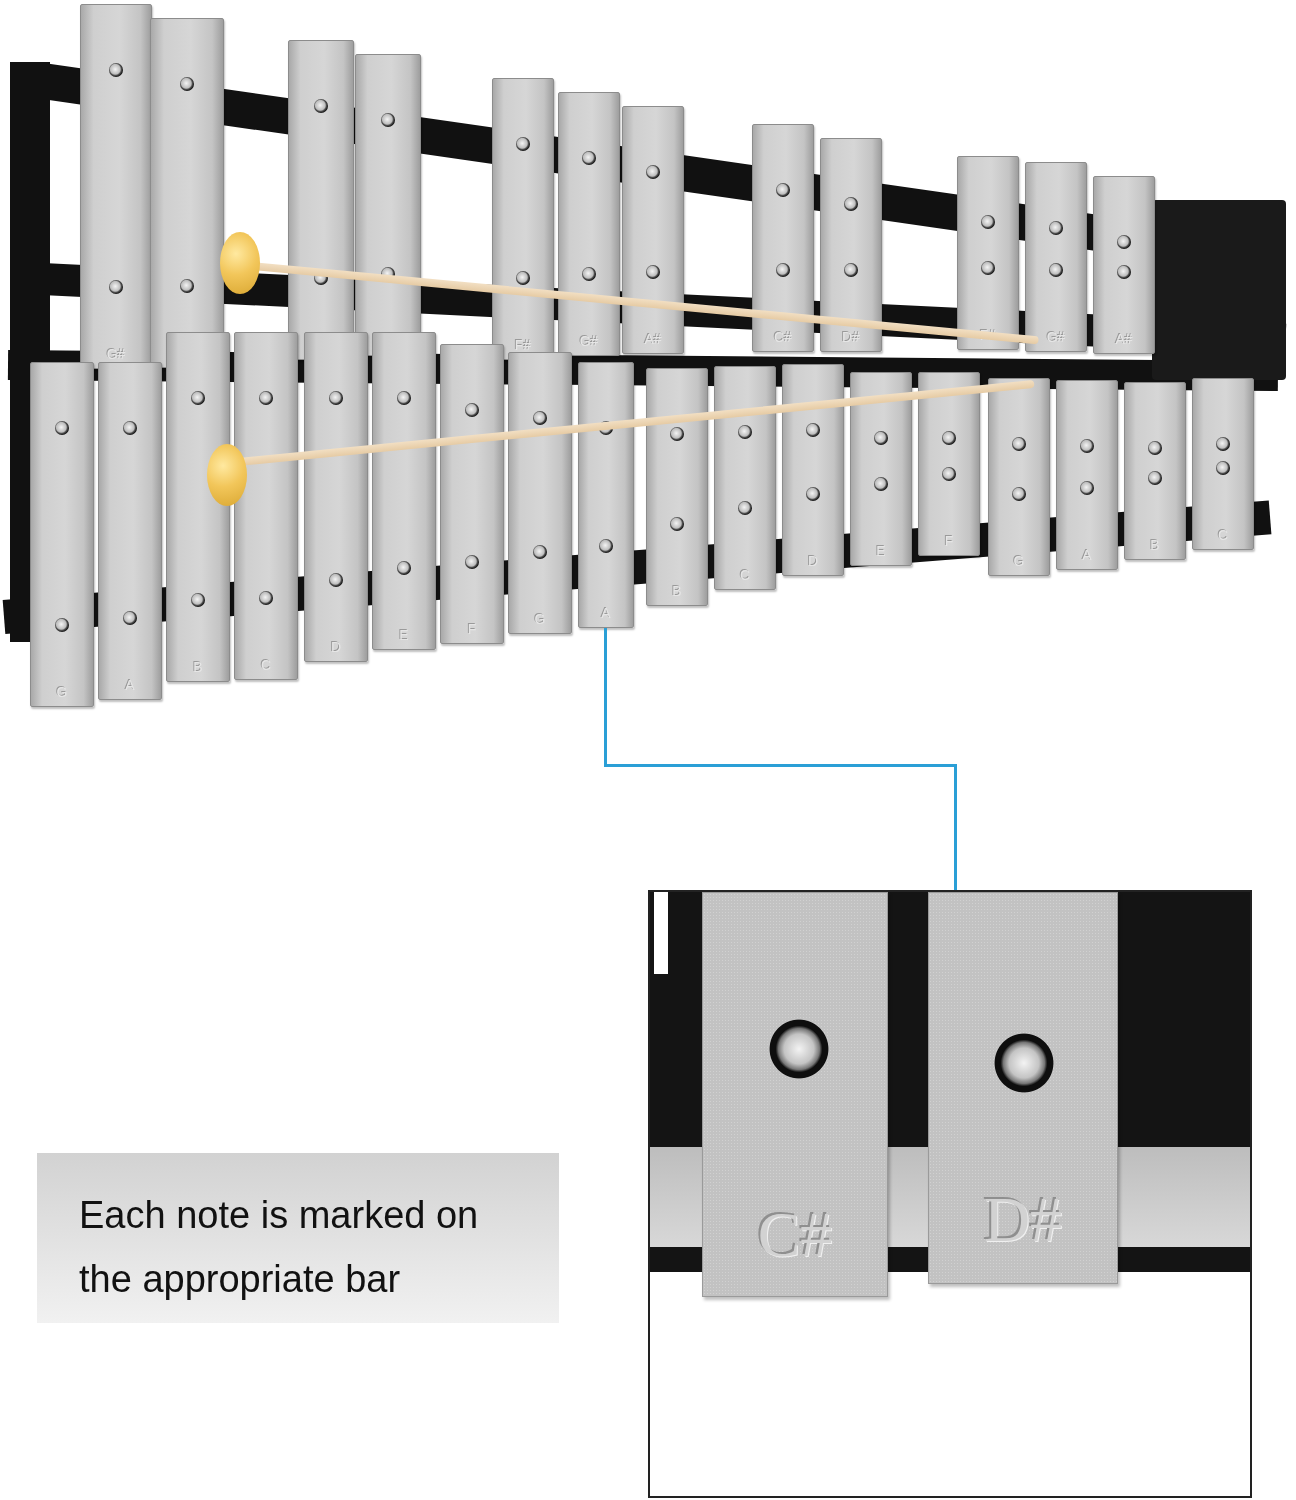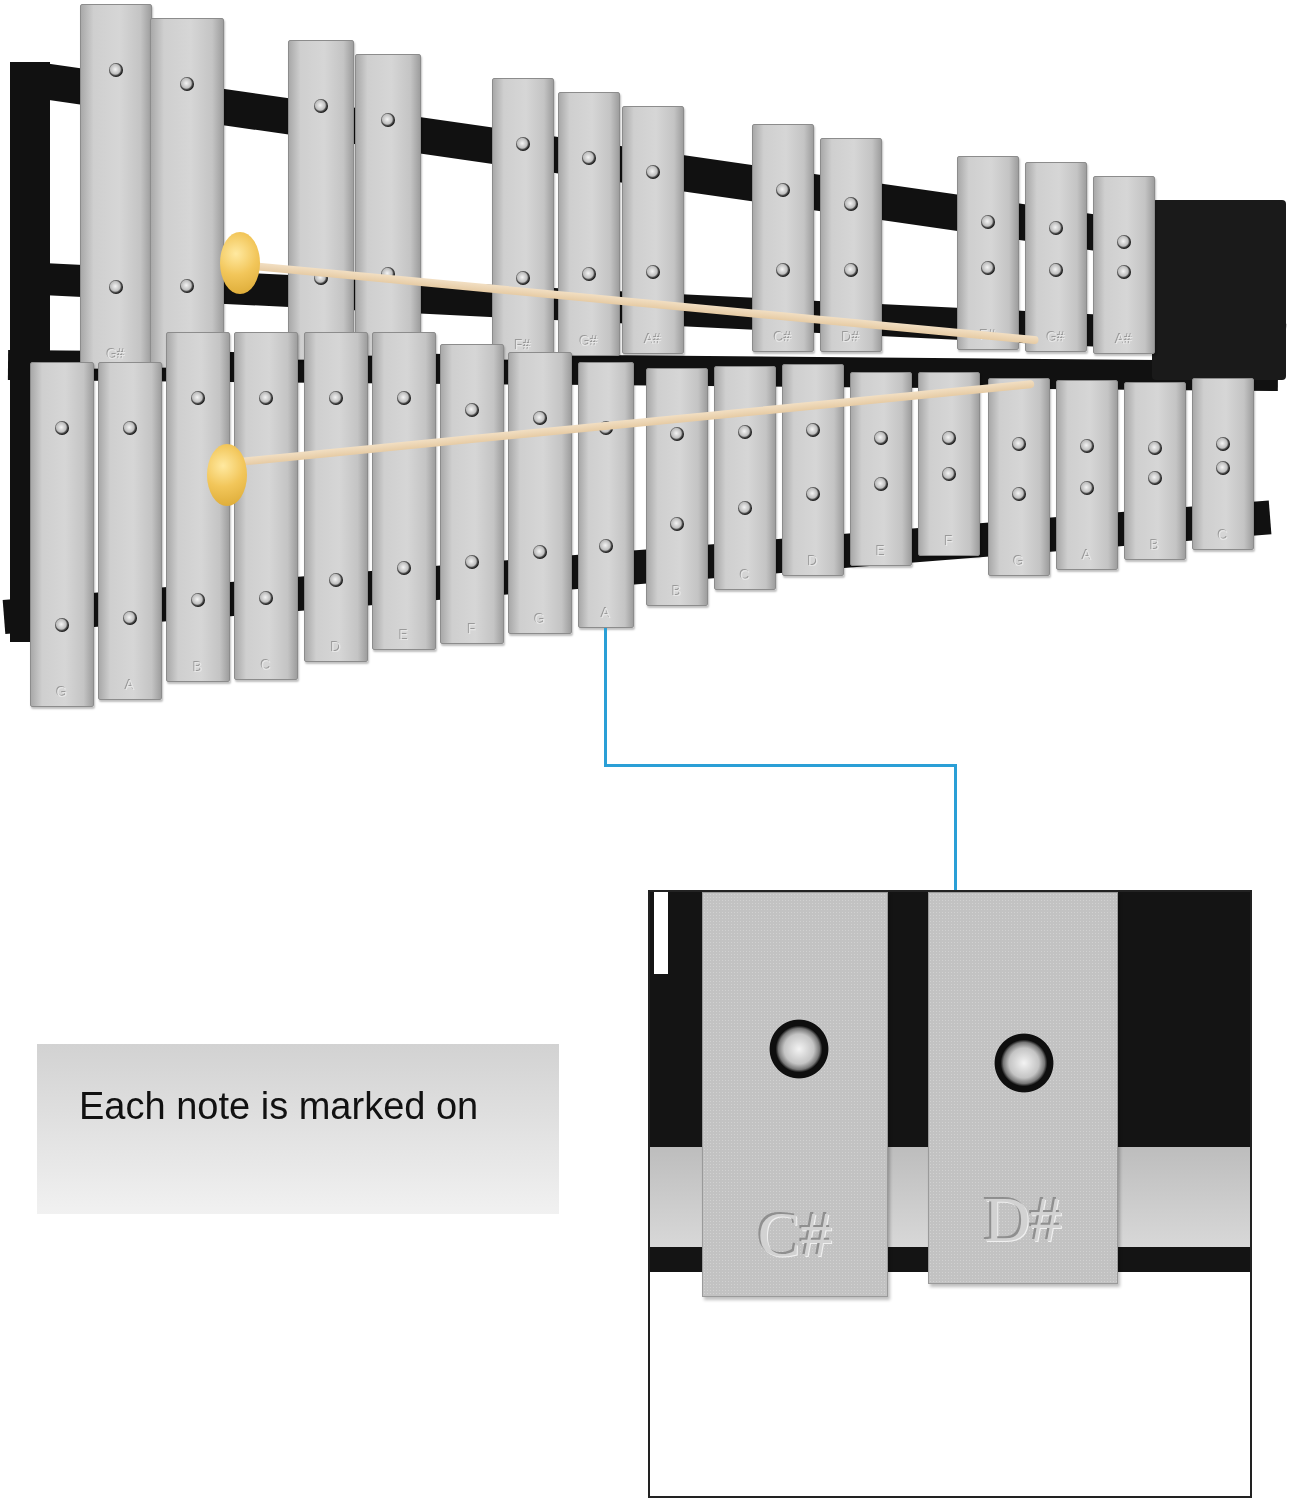--- a/index.html
+++ b/index.html
@@ -32,21 +32,21 @@
   
   .stick { position: absolute; height: 8px; background: linear-gradient(#f2dfc3, #e6cba4); border-radius: 4px; transform-origin: left center; }
   .mallet-head { position: absolute; width: 40px; height: 62px; border-radius: 50%;
     background: radial-gradient(circle at 40% 35%, #ffe9a0 0%, #f2c65a 45%, #d9a630 100%); }
 
   
   .conn { position: absolute; background: #2a9fd6; }
 
   
   .caption-box {
-    position: absolute; left: 37px; top: 1044px; width: 522px; height: 170px;
+    position: absolute; left: 37px; top: 1153px; width: 522px; height: 170px;
     background: linear-gradient(#d2d2d2, #f1f1f1);
   }
   .caption-text {
     position: absolute; left: 42px; top: 30px; font-size: 38px; line-height: 64px; color: #111;
   }
 
   
   .inset {
     position: absolute; left: 648px; top: 890px; width: 604px; height: 608px;
     border: 2px solid #222; box-sizing: border-box; background: #fff; overflow: hidden;
@@ -244,20 +244,21 @@
   <div class="mallet-head" style="left:207px;top:444px;"></div>
 </div>
 
 <div class="conn" style="left:604px;top:628px;width:3px;height:139px;"></div>
 <div class="conn" style="left:604px;top:764px;width:353px;height:3px;"></div>
 <div class="conn" style="left:954px;top:764px;width:3px;height:128px;"></div>
 
 <div class="caption-box">
   <div class="caption-text">
     <div>Each note is marked on</div>
+    <div>the appropriate bar</div>
   </div>
 </div>
 
 <div class="inset">
   <div class="inset-bg"></div>
   <div class="abs" style="left:4px;top:0;width:14px;height:82px;background:#fff;"></div>
   <div class="inset-lower"></div>
 
   <div class="inset-bar" style="left:52px;top:0;width:186px;height:405px;">
     <div class="inset-screw" style="left:63px;top:123px;"></div>

